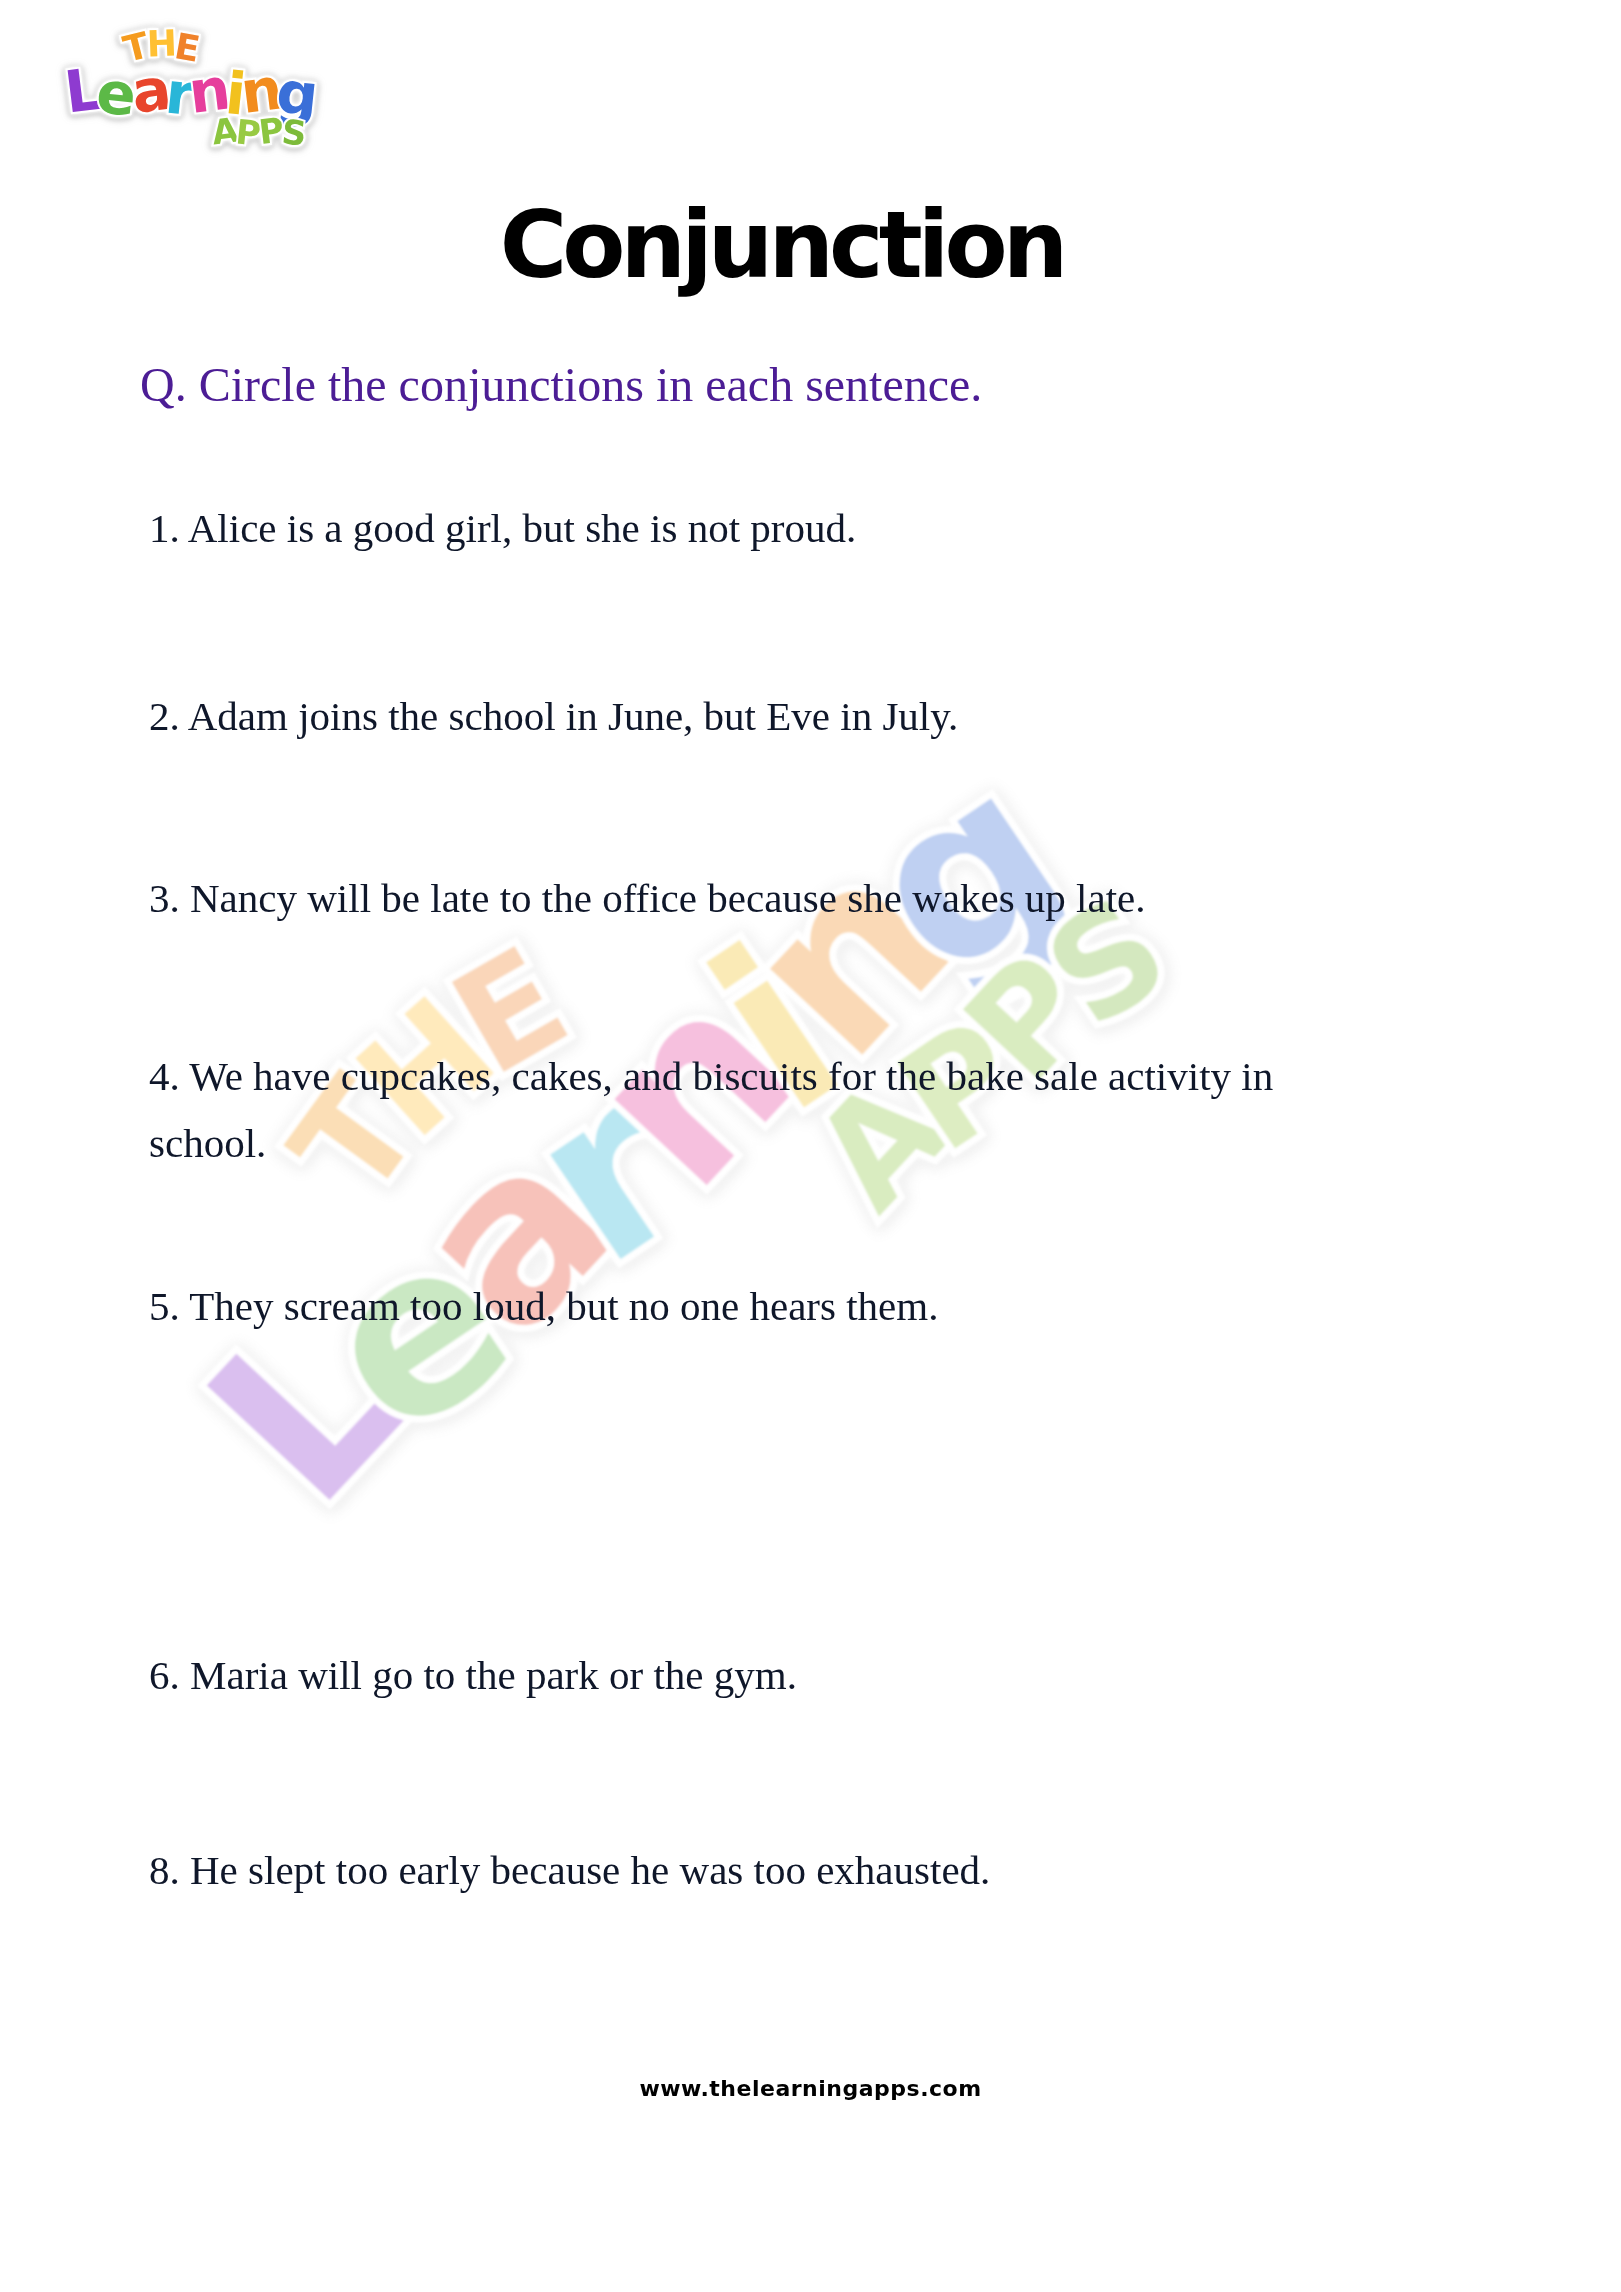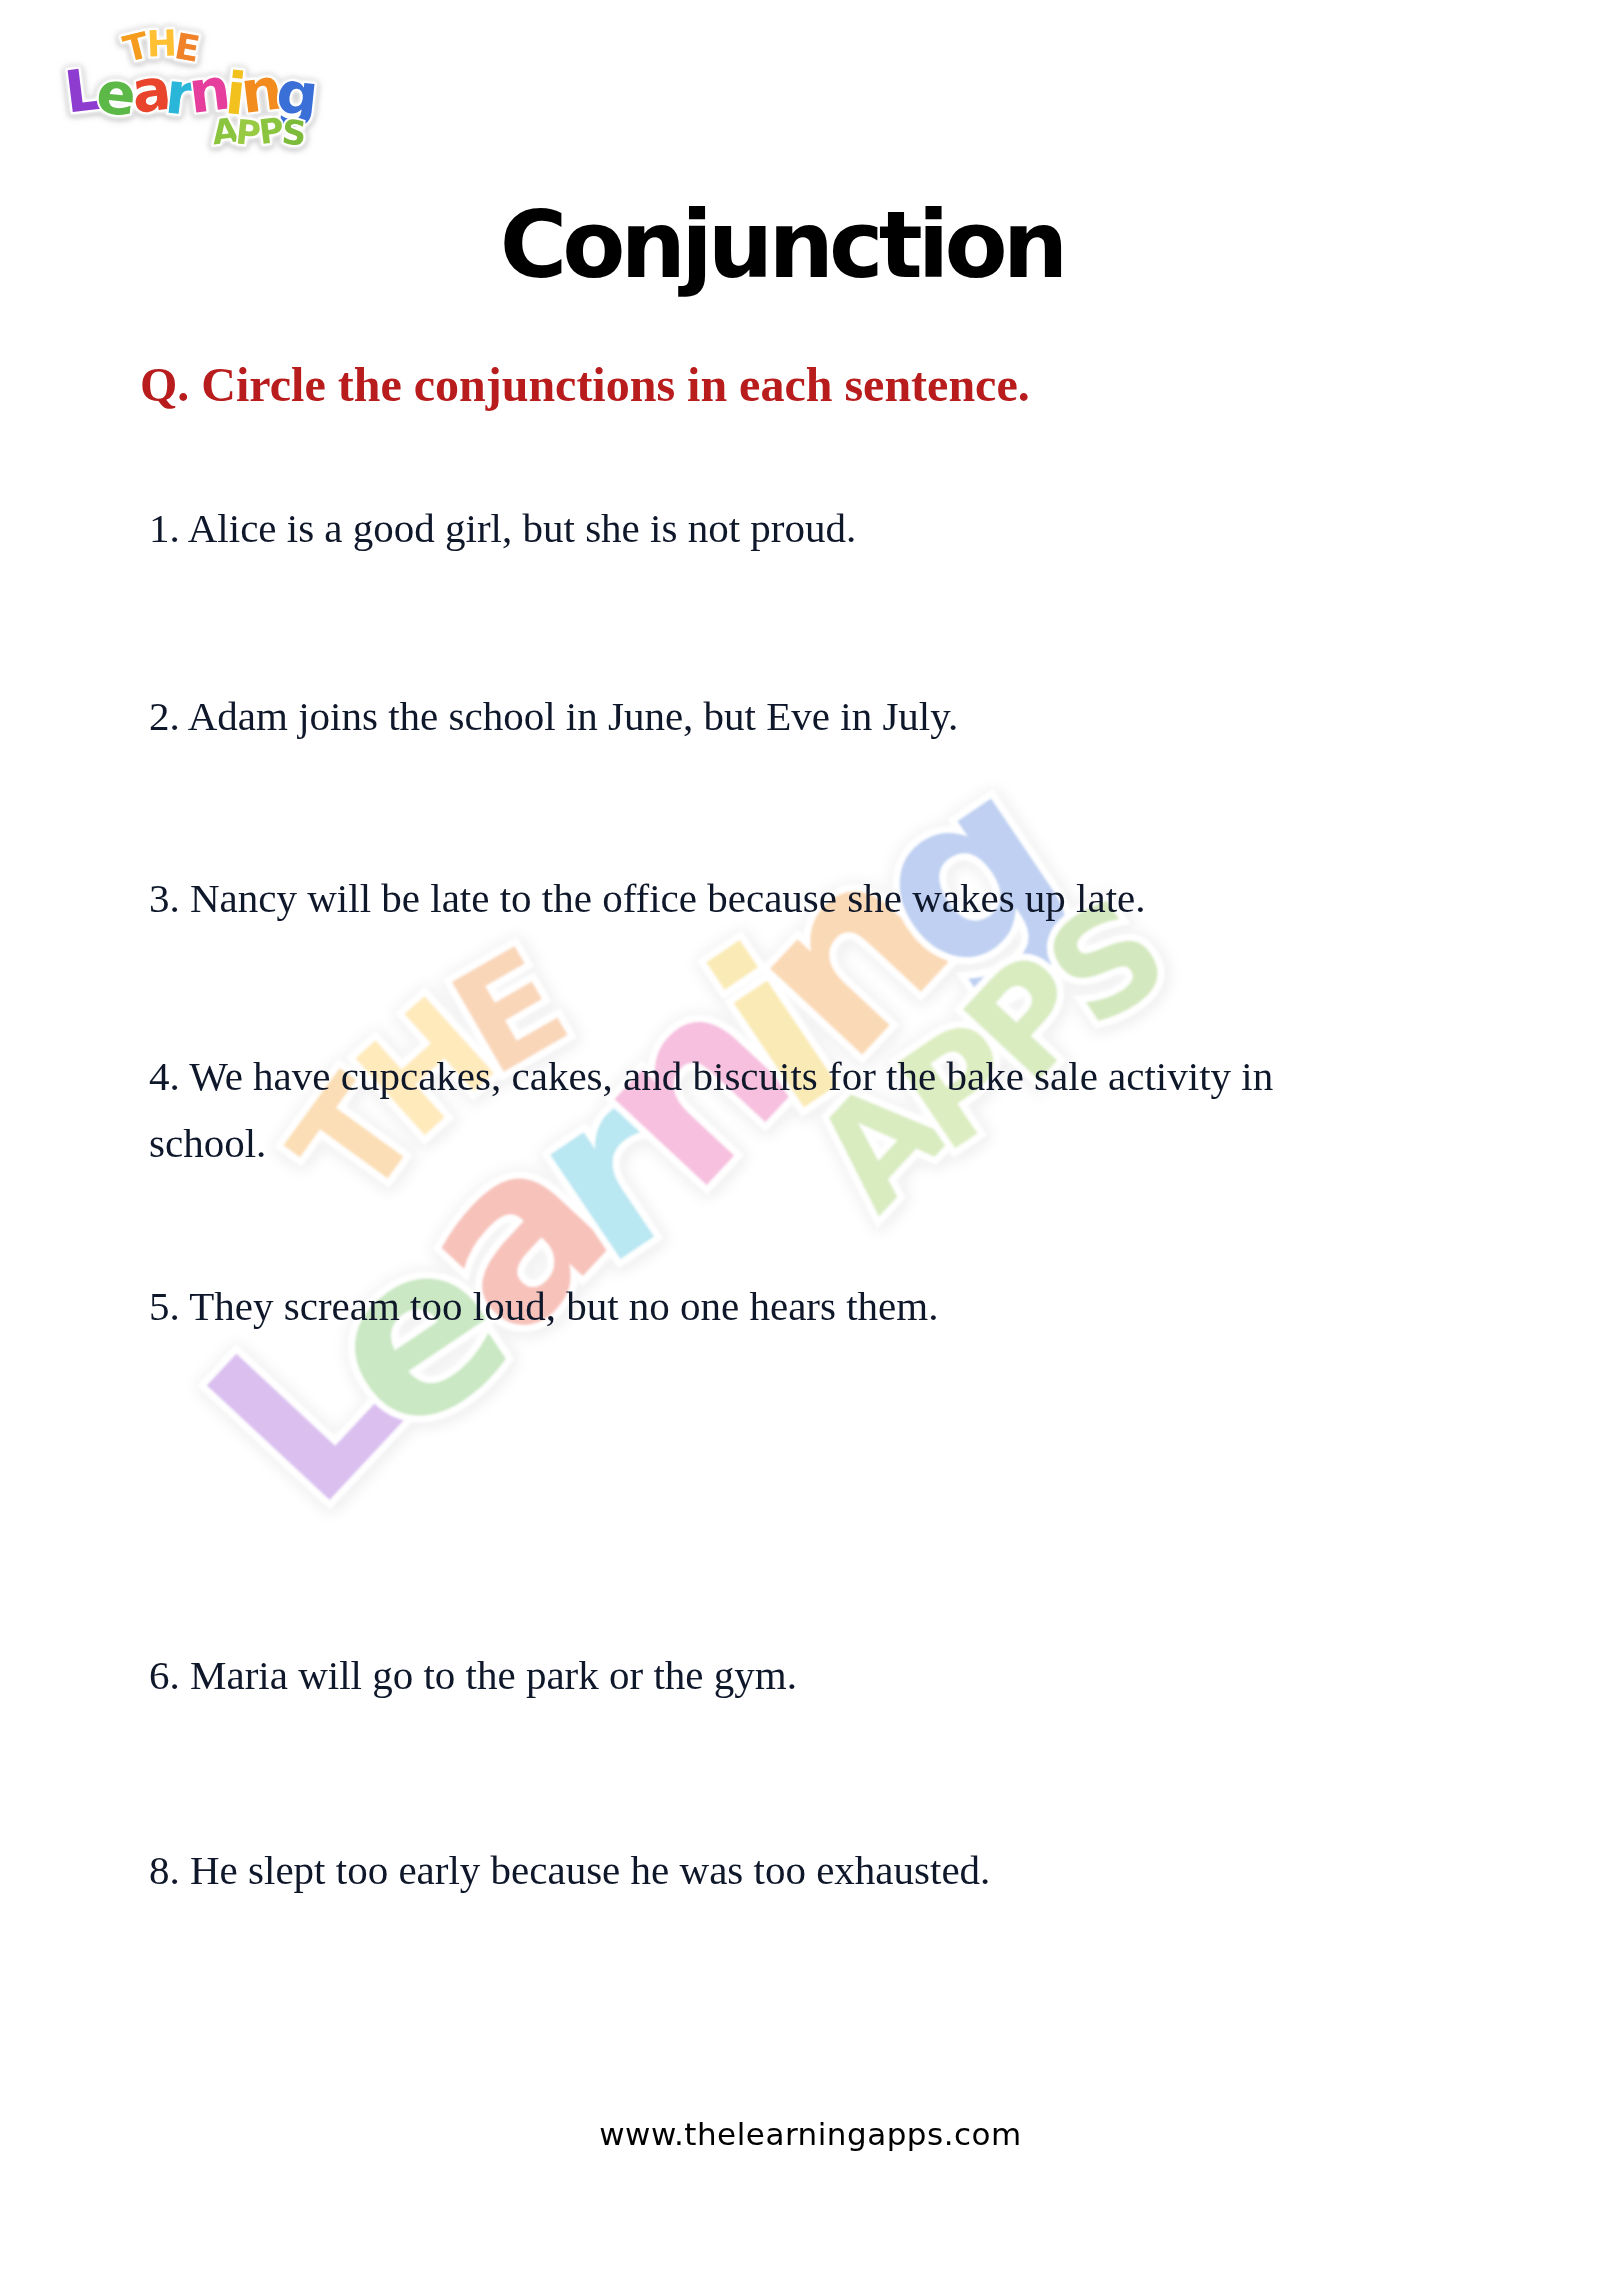--- a/index.html
+++ b/index.html
@@ -61,43 +61,42 @@
     font-family:"DejaVu Sans", sans-serif;
     font-weight:bold;
     font-size:92px;
     letter-spacing:-4.9px;
     color:#000;
     transform:translateX(-29px);
     z-index:2;
   }
   .question{
     position:absolute;left:140px;top:357px;
-    font-size:48px;font-weight:bold;
-    color:#b91c1c;
+    font-size:48px;font-weight:normal;
+    color:#4c1d95;
     z-index:2;
   }
   .sentence{
     position:absolute;left:149px;width:1215px;
     font-size:41px;line-height:67px;
     color:#0f172a;
     z-index:2;
   }
   .s1{top:495px;} .s2{top:683px;} .s3{top:865px;} .s4{top:1043px;}
   .s5{top:1273px;} .s6{top:1457px;} .s7{top:1642px;} .s8{top:1837px;}
 
   .footer{
     position:absolute;left:0;right:0;top:2076px;
     text-align:center;
     font-family:"DejaVu Sans", sans-serif;
-    font-weight:normal;
-    font-size:31px;
+    font-weight:bold;
+    font-size:22px;
     letter-spacing:0.5px;
     color:#000;
     z-index:2;
-    margin-top:40px;
   }
 </style>
 </head>
 <body>
 
 <div class="sheet">
 
   <div class="watermark">
     <div class="bubble wm-the"><span style="color: rgb(245, 155, 30);">T</span><span style="color: rgb(255, 192, 51);">H</span><span style="color: rgb(240, 130, 42);">E</span></div>
     <div class="bubble wm-learning"><span style="color: rgb(142, 59, 208);">L</span><span style="color: rgb(92, 185, 71);">e</span><span style="color: rgb(232, 69, 44);">a</span><span style="color: rgb(41, 182, 216);">r</span><span style="color: rgb(230, 62, 156);">n</span><span style="color: rgb(242, 193, 30);">i</span><span style="color: rgb(242, 140, 30);">n</span><span style="color: rgb(58, 111, 216);">g</span></div>

